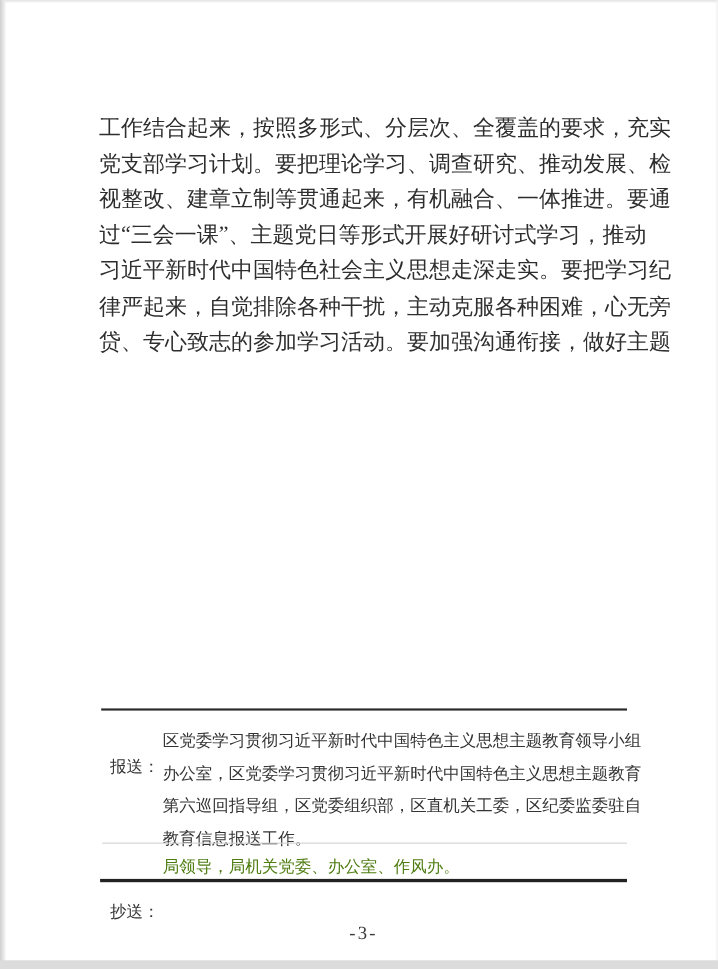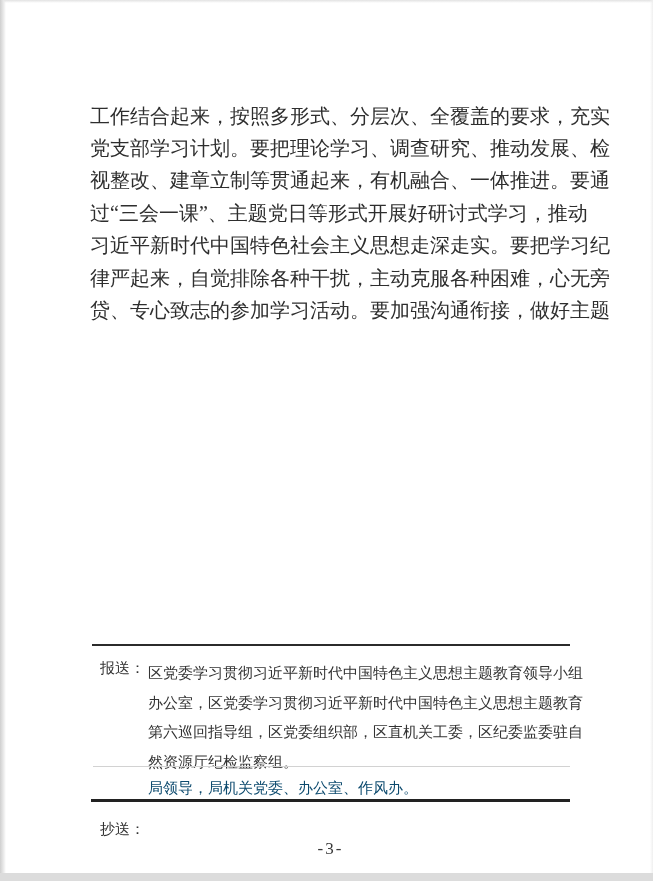--- a/index.html
+++ b/index.html
@@ -31,33 +31,33 @@
   }
   .body-line[data-justify]{justify-content:space-between;}
   
   .rule-top{position:absolute;left:92px;top:644px;width:478px;height:2px;background:#2b2b2b;}
   .rule-mid{position:absolute;left:93px;top:766px;width:477px;height:1px;background:#d2d2d2;}
   .rule-bottom{position:absolute;left:91px;top:799px;width:479px;height:2.5px;background:#222222;}
   .colophon-label{
     position:absolute;left:100px;width:52px;
     font-size:15px;color:#333;white-space:nowrap;
   }
-  .label-baosong{top:659px;}
+  .label-baosong{top:688px;}
   .label-chaosong{top:820px;}
   .baosong-content{
     position:absolute;left:148px;top:659px;width:416px;
     font-size:15px;color:#333;
   }
   .colophon-line{
     height:29.6px;display:flex;align-items:center;white-space:nowrap;
   }
   .colophon-line[data-justify]{justify-content:space-between;}
   .chaosong-content{
     position:absolute;left:148px;top:774px;
-    font-size:15px;color:#0c4a6e;white-space:nowrap;height:29.6px;display:flex;align-items:center;
+    font-size:15px;color:#4d7c0f;white-space:nowrap;height:29.6px;display:flex;align-items:center;
   }
   .page-number{
     position:absolute;left:0;top:839px;width:661px;
     text-align:center;font-size:17px;letter-spacing:2px;color:#3a3a3a;
   }
 </style>
 </head>
 <body>
 
 <div class="page">
@@ -356,21 +356,21 @@
         <span>委</span>
         <span>，</span>
         <span>区</span>
         <span>纪</span>
         <span>委</span>
         <span>监</span>
         <span>委</span>
         <span>驻</span>
         <span>自</span>
       </div>
-    <div class="colophon-line">然资源厅纪检监察组。</div>
+    <div class="colophon-line">教育信息报送工作。</div>
   </div>
 
   <div class="rule-mid"></div>
 
   <div class="colophon-label label-chaosong">抄送：</div>
   <div class="chaosong-content">局领导，局机关党委、办公室、作风办。</div>
 
   <div class="rule-bottom"></div>
 
   <div class="page-number">-3-</div>

